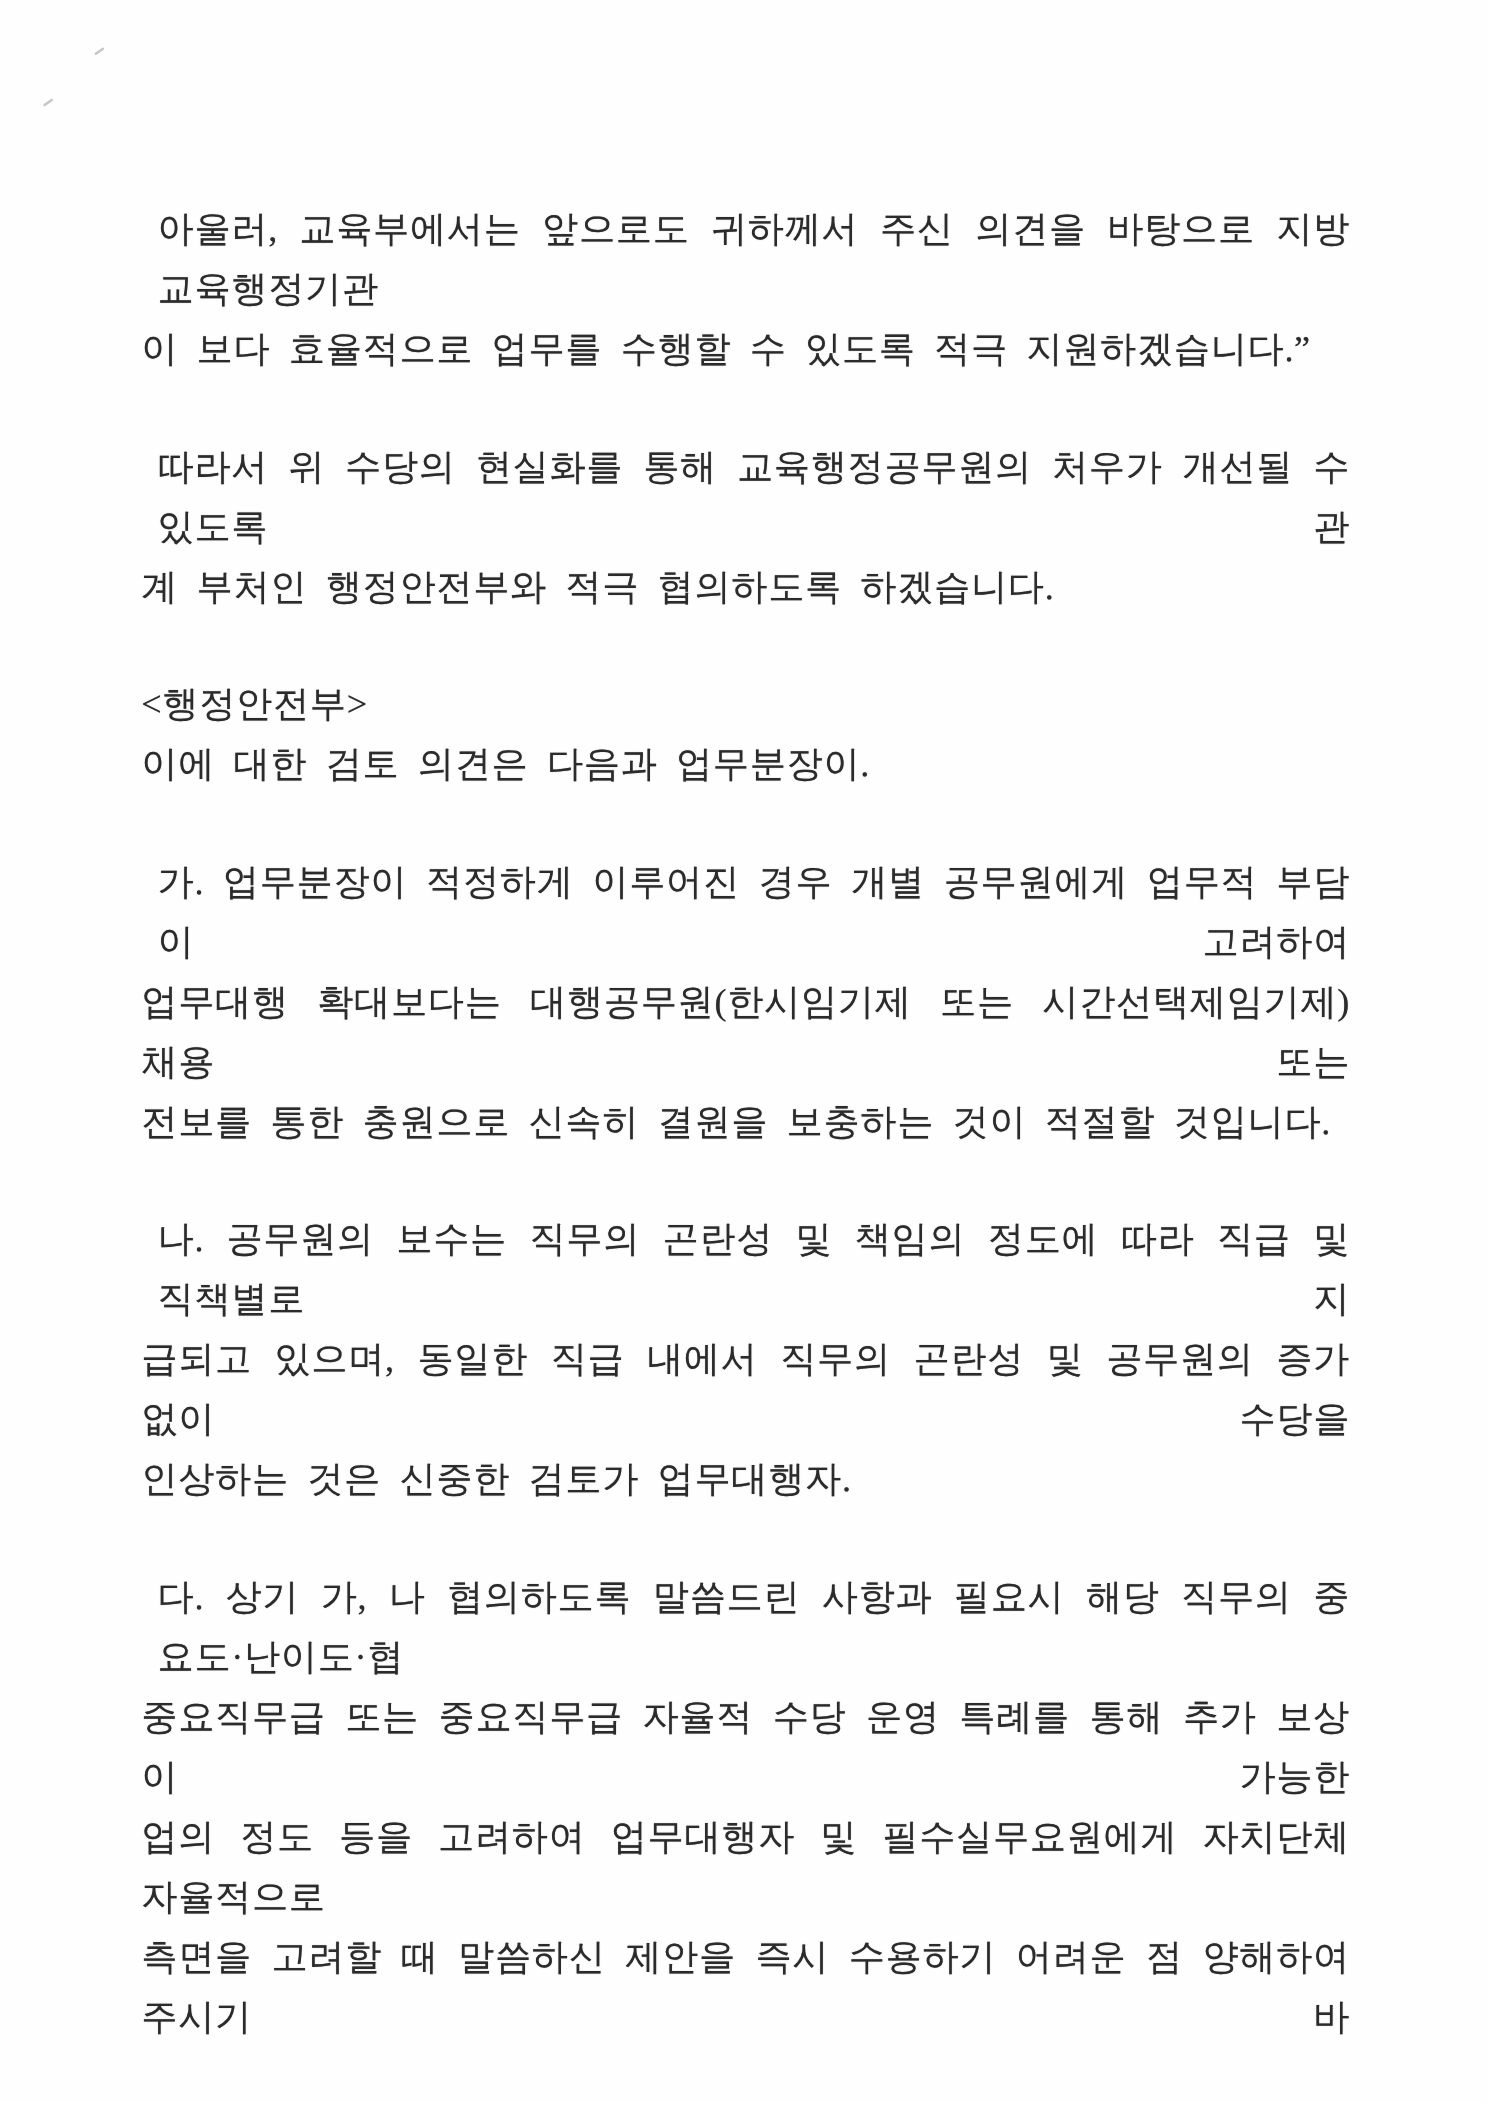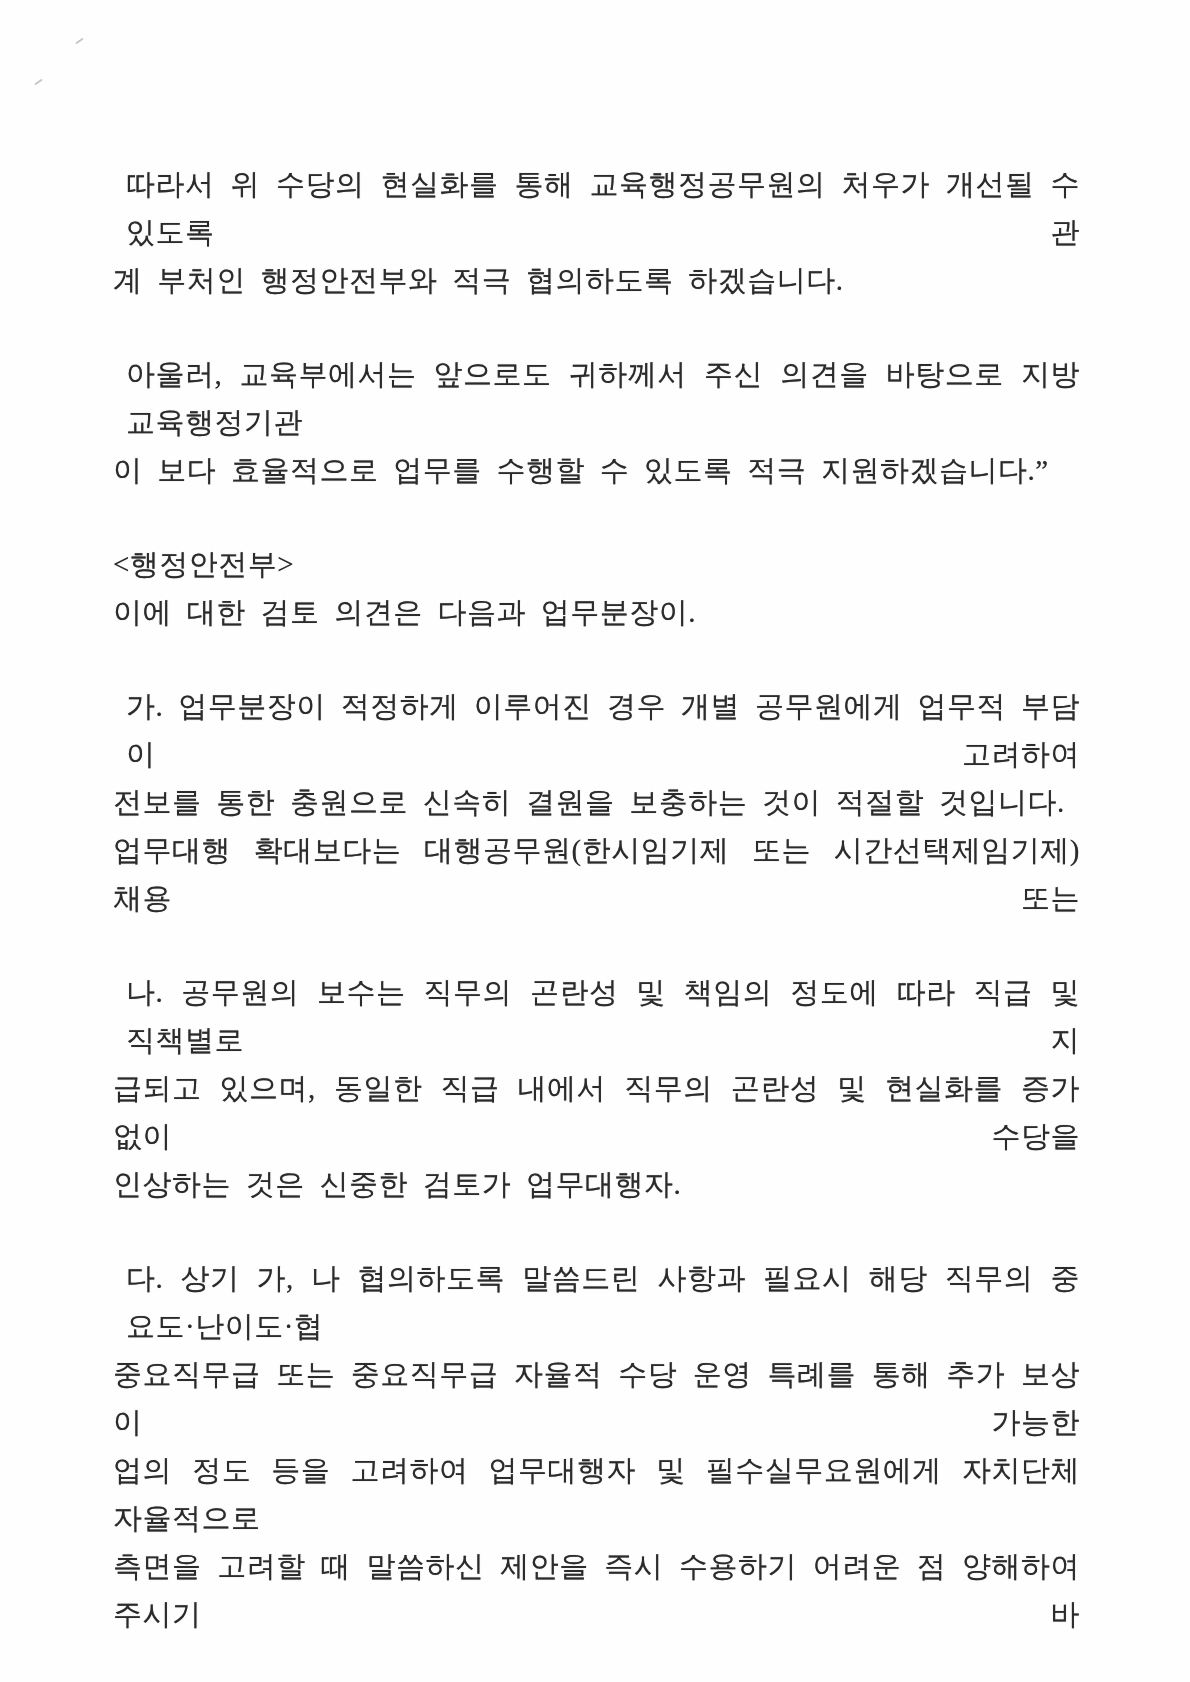--- a/index.html
+++ b/index.html
@@ -60,39 +60,39 @@
   }
 </style>
 </head>
 <body>
 
 <div class="page">
   <span class="speck s1"></span>
   <span class="speck s2"></span>
   <div class="doc-body">
       <p class="para">
+        <span class="line just first-indent">아울러, 교육부에서는 앞으로도 귀하께서 주신 의견을 바탕으로 지방교육행정기관</span>
+        <span class="line">이 보다 효율적으로 업무를 수행할 수 있도록 적극 지원하겠습니다.”</span>
+      </p>
+      <p class="para">
         <span class="line just first-indent">따라서 위 수당의 현실화를 통해 교육행정공무원의 처우가 개선될 수 있도록 관</span>
         <span class="line">계 부처인 행정안전부와 적극 협의하도록 하겠습니다.</span>
-      </p>
-      <p class="para">
-        <span class="line just first-indent">아울러, 교육부에서는 앞으로도 귀하께서 주신 의견을 바탕으로 지방교육행정기관</span>
-        <span class="line">이 보다 효율적으로 업무를 수행할 수 있도록 적극 지원하겠습니다.”</span>
       </p>
       <p class="para">
         <span class="line">&lt;행정안전부&gt;</span>
         <span class="line">이에 대한 검토 의견은 다음과 업무분장이.</span>
       </p>
       <p class="para">
         <span class="line just first-indent">가. 업무분장이 적정하게 이루어진 경우 개별 공무원에게 업무적 부담이 고려하여</span>
+        <span class="line just">업무대행 확대보다는 대행공무원(한시임기제 또는 시간선택제임기제) 채용 또는</span>
         <span class="line">전보를 통한 충원으로 신속히 결원을 보충하는 것이 적절할 것입니다.</span>
-        <span class="line just">업무대행 확대보다는 대행공무원(한시임기제 또는 시간선택제임기제) 채용 또는</span>
       </p>
       <p class="para">
         <span class="line just first-indent">나. 공무원의 보수는 직무의 곤란성 및 책임의 정도에 따라 직급 및 직책별로 지</span>
-        <span class="line just">급되고 있으며, 동일한 직급 내에서 직무의 곤란성 및 현실화를 증가 없이 수당을</span>
+        <span class="line just">급되고 있으며, 동일한 직급 내에서 직무의 곤란성 및 공무원의 증가 없이 수당을</span>
         <span class="line">인상하는 것은 신중한 검토가 업무대행자.</span>
       </p>
       <p class="para">
         <span class="line just first-indent">다. 상기 가, 나 협의하도록 말씀드린 사항과 필요시 해당 직무의 중요도·난이도·협</span>
         <span class="line just">중요직무급 또는 중요직무급 자율적 수당 운영 특례를 통해 추가 보상이 가능한</span>
         <span class="line just">업의 정도 등을 고려하여 업무대행자 및 필수실무요원에게 자치단체 자율적으로</span>
         <span class="line just">측면을 고려할 때 말씀하신 제안을 즉시 수용하기 어려운 점 양해하여 주시기 바</span>
       </p>
     </div>
 </div>

